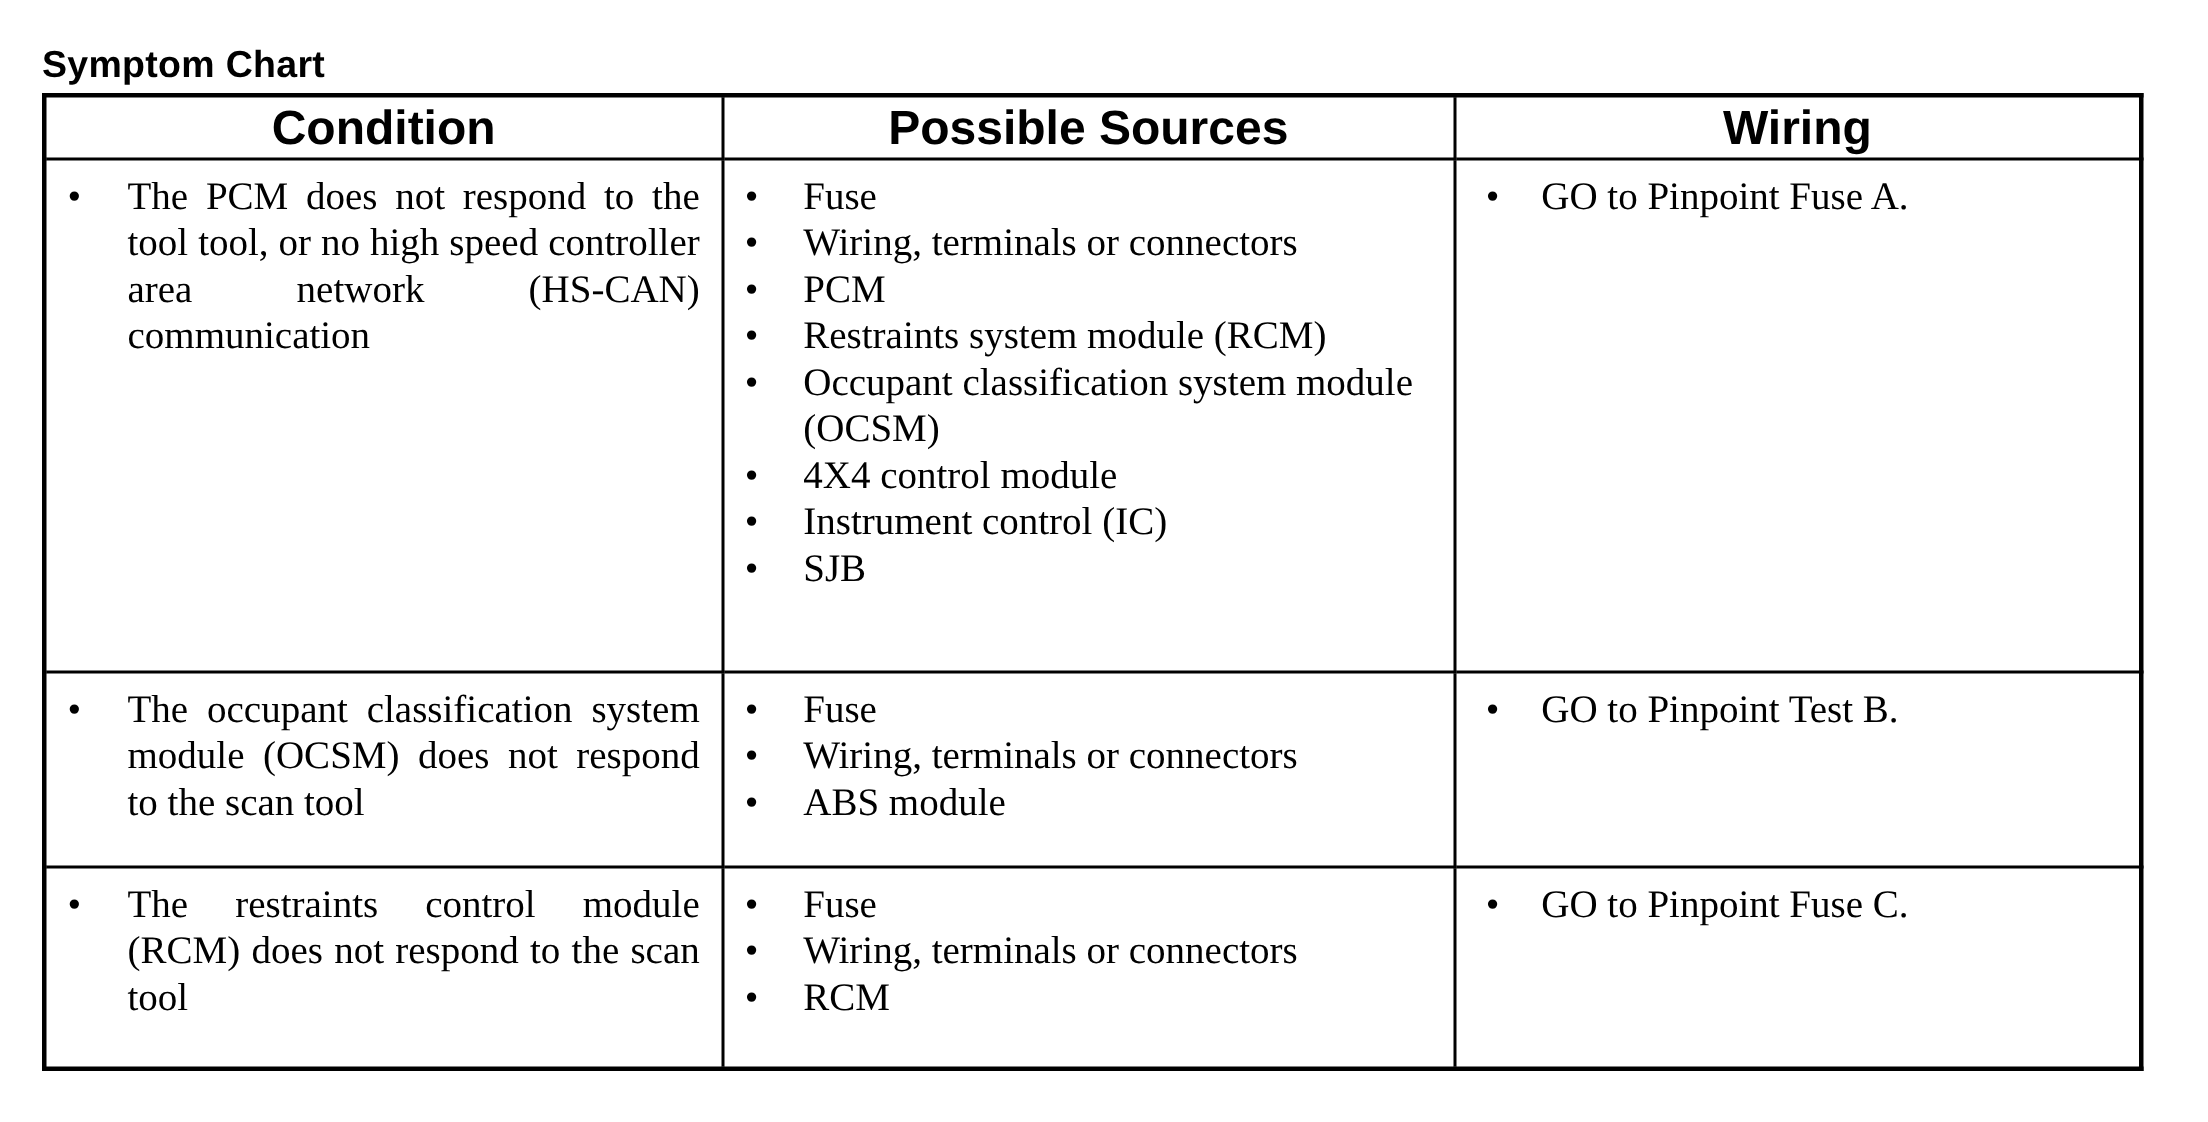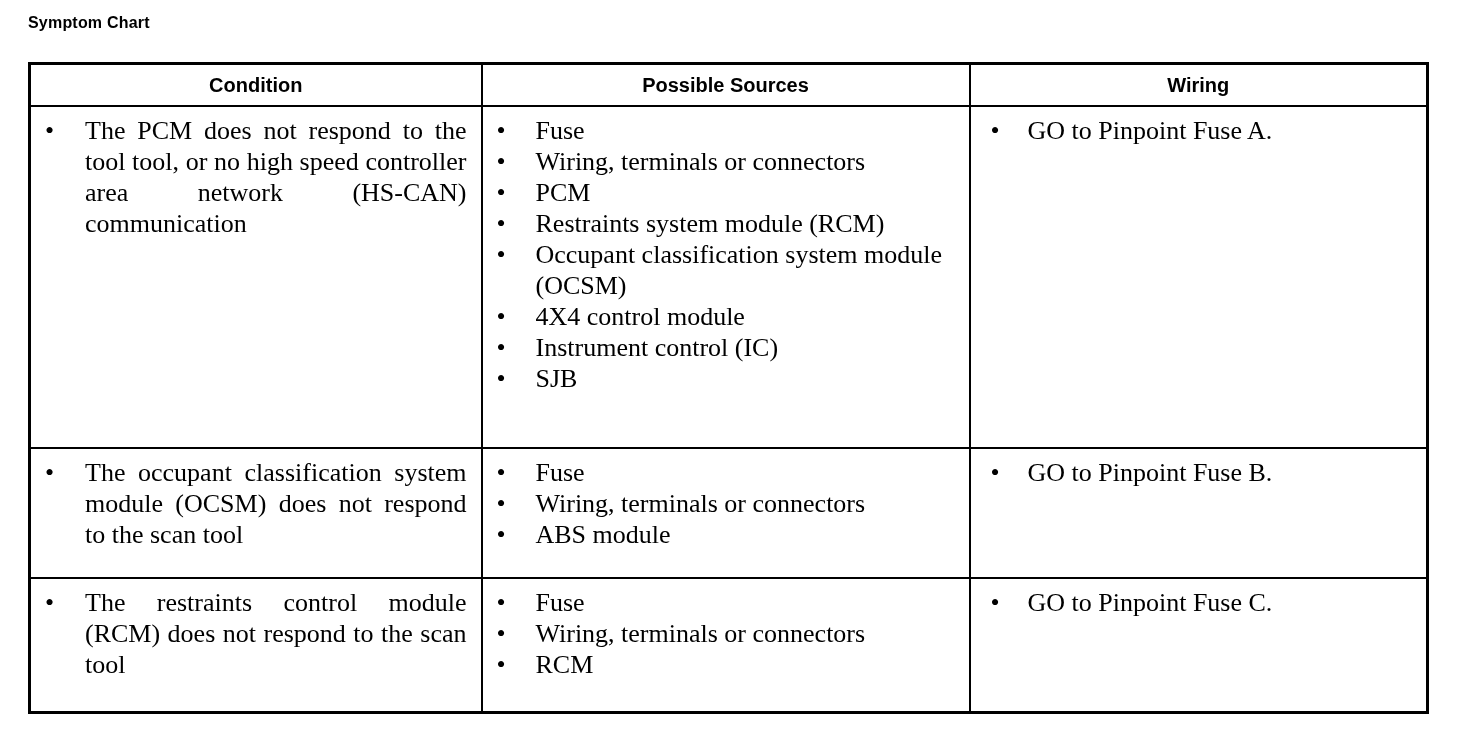--- a/index.html
+++ b/index.html
@@ -12,24 +12,24 @@
     height: 748px;
     position: relative;
     font-family: "Liberation Serif", "DejaVu Serif", serif;
     color: #000000;
     overflow: hidden;
   }
 
   .page-title {
     position: absolute;
     left: 28px;
-    top: 8px;
+    top: 28px;
     font-family: "Liberation Sans", "DejaVu Sans", sans-serif;
     font-weight: bold;
-    font-size: 16px;
+    font-size: 25px;
     letter-spacing: 0.2px;
     line-height: 30px;
     color: #000000;
     white-space: nowrap;
   }
 
   .chart-table {
     position: absolute;
     left: 28px;
     top: 62px;
@@ -40,21 +40,21 @@
   }
 
   .chart-table col.col-condition { width: 452px; }
   .chart-table col.col-sources   { width: 488px; }
   .chart-table col.col-action    { width: 458px; }
 
   .chart-table th {
     border: 2px solid #000000;
     font-family: "Liberation Sans", "DejaVu Sans", sans-serif;
     font-weight: bold;
-    font-size: 20px;
+    font-size: 32px;
     line-height: 30px;
     text-align: center;
     padding: 5px 4px 5px 4px;
     vertical-align: middle;
     height: 30px;
   }
 
   .chart-table td {
     border: 2px solid #000000;
     vertical-align: top;
@@ -164,21 +164,21 @@
       </td>
       <td class="col-sources-cell">
         <ul class="cell-list">
             <li><span class="bullet">•</span><span class="txt">Fuse</span></li>
             <li><span class="bullet">•</span><span class="txt">Wiring, terminals or connectors</span></li>
             <li><span class="bullet">•</span><span class="txt">ABS module</span></li>
           </ul>
       </td>
       <td class="col-action-cell">
         <ul class="cell-list">
-            <li><span class="bullet">•</span><span class="txt">GO to Pinpoint Fuse B.</span></li>
+            <li><span class="bullet">•</span><span class="txt">GO to Pinpoint Test B.</span></li>
           </ul>
       </td>
     </tr>
     <tr class="row-3">
       <td class="col-condition-cell">
         <ul class="cell-list">
             <li>
               <span class="bullet">•</span>
               <span class="txt">The restraints control module (RCM) does not respond to the scan tool</span>
             </li>

